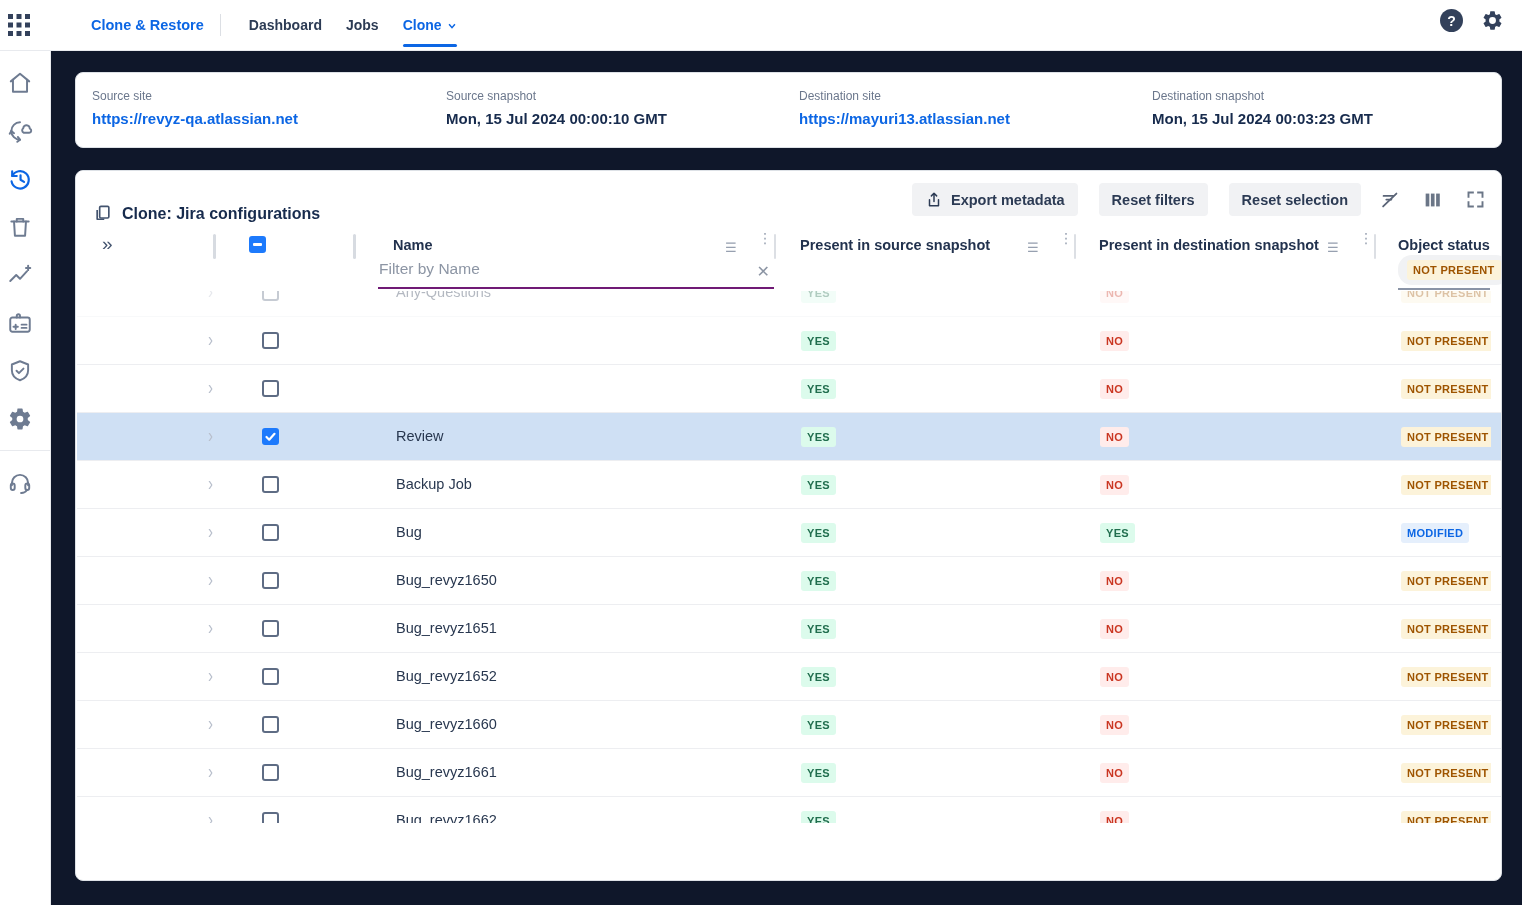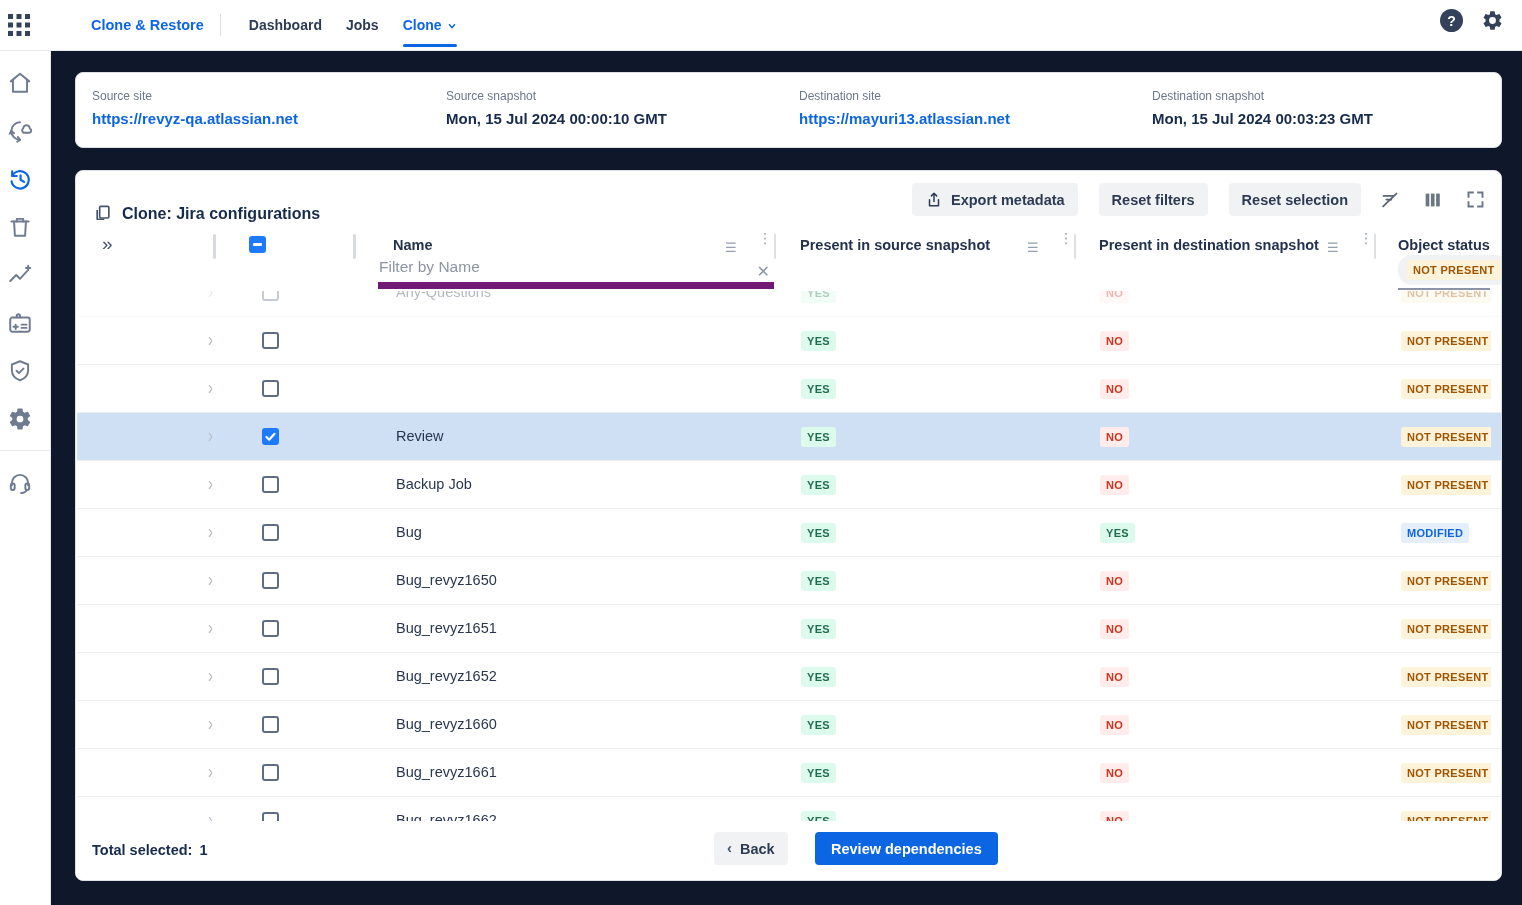--- a/index.html
+++ b/index.html
@@ -45,21 +45,21 @@
   
   .tbl { position:absolute; left:1px; top:56px; width:1425px; height:596px; overflow:hidden; }
   .thead { position:absolute; left:0; top:0; width:100%; height:64px; background:#fff; z-index:5; }
   .expand-all { position:absolute; left:25px; top:6px; font-size:19px; color:#44546F; cursor:pointer; }
   .col-divider { position:absolute; top:7px; width:3px; height:25px; border-radius:2px; background:#D7DBE1; }
   .col-divider.thin { width:2px; background:#DCDFE4; }
   .col-title { position:absolute; top:10px; font-size:14.5px; font-weight:bold; color:#22324E; white-space:nowrap; }
   .hmenu { position:absolute; top:13px; color:#97A0B0; font-size:13px; letter-spacing:0; cursor:pointer; }
   .hdots { position:absolute; top:8px; color:#97A0B0; font-size:14px; line-height:7px; cursor:pointer; width:8px; text-align:center; }
   .name-filter { position:absolute; left:301px; top:30px; width:396px; height:32px; }
-  .name-filter input { width:100%; height:100%; border:none; border-bottom:7px solid #701a75; outline:none; font-family:inherit; font-size:15.5px; color:#172B4D; background:transparent; padding:0 26px 6px 1px; }
+  .name-filter input { width:100%; height:100%; border:none; border-bottom:2px solid #701a75; outline:none; font-family:inherit; font-size:15.5px; color:#172B4D; background:transparent; padding:0 26px 6px 1px; }
   .name-filter input::placeholder { color:#8C95A4; }
   .filter-x { position:absolute; right:4px; top:5px; font-size:16px; color:#8C95A4; cursor:pointer; }
   .status-chip-clip { position:absolute; left:1321px; top:28px; width:104px; height:32px; overflow:hidden; }
   .status-chip { display:inline-flex; align-items:center; padding:5px 9px; background:#F1F2F4; border-radius:14px; cursor:pointer; white-space:nowrap; }
   .chip-underline { position:absolute; left:1321px; top:61px; width:92px; height:2px; background:#8A94A6; }
   .tbody { position:absolute; left:0; top:0; width:100%; height:100%; }
   .trow { position:absolute; left:0; width:100%; height:48px; border-bottom:1px solid #EDEEF1; background:#fff; cursor:pointer; }
   .trow.selected { background:#CFE0F4; }
   .trow.partial { opacity:0.35; }
   .c-chevron { position:absolute; left:131px; top:13px; color:#B8BfCC; font-size:15px; transform:scaleY(1.3); }
@@ -446,27 +446,15 @@
 
         <div class="status-chip-clip">
           <span class="status-chip">
             <span class="badge b-warn">NOT PRESENT</span>
           </span>
         </div>
         <div class="chip-underline"></div>
       </div>
     </div>
 
-    <div class="tfooter">
-      <div class="total">
-        <span>Total selected:</span><b>1</b>
-      </div>
-      <button class="btn back-btn">
-        <span class="back-caret">‹</span>
-        <span>Back</span>
-      </button>
-      <button class="primary-btn">
-          <span>Review dependencies</span>
-        </button>
-    </div>
   </div>
 
 </div>
 
 </body></html>

